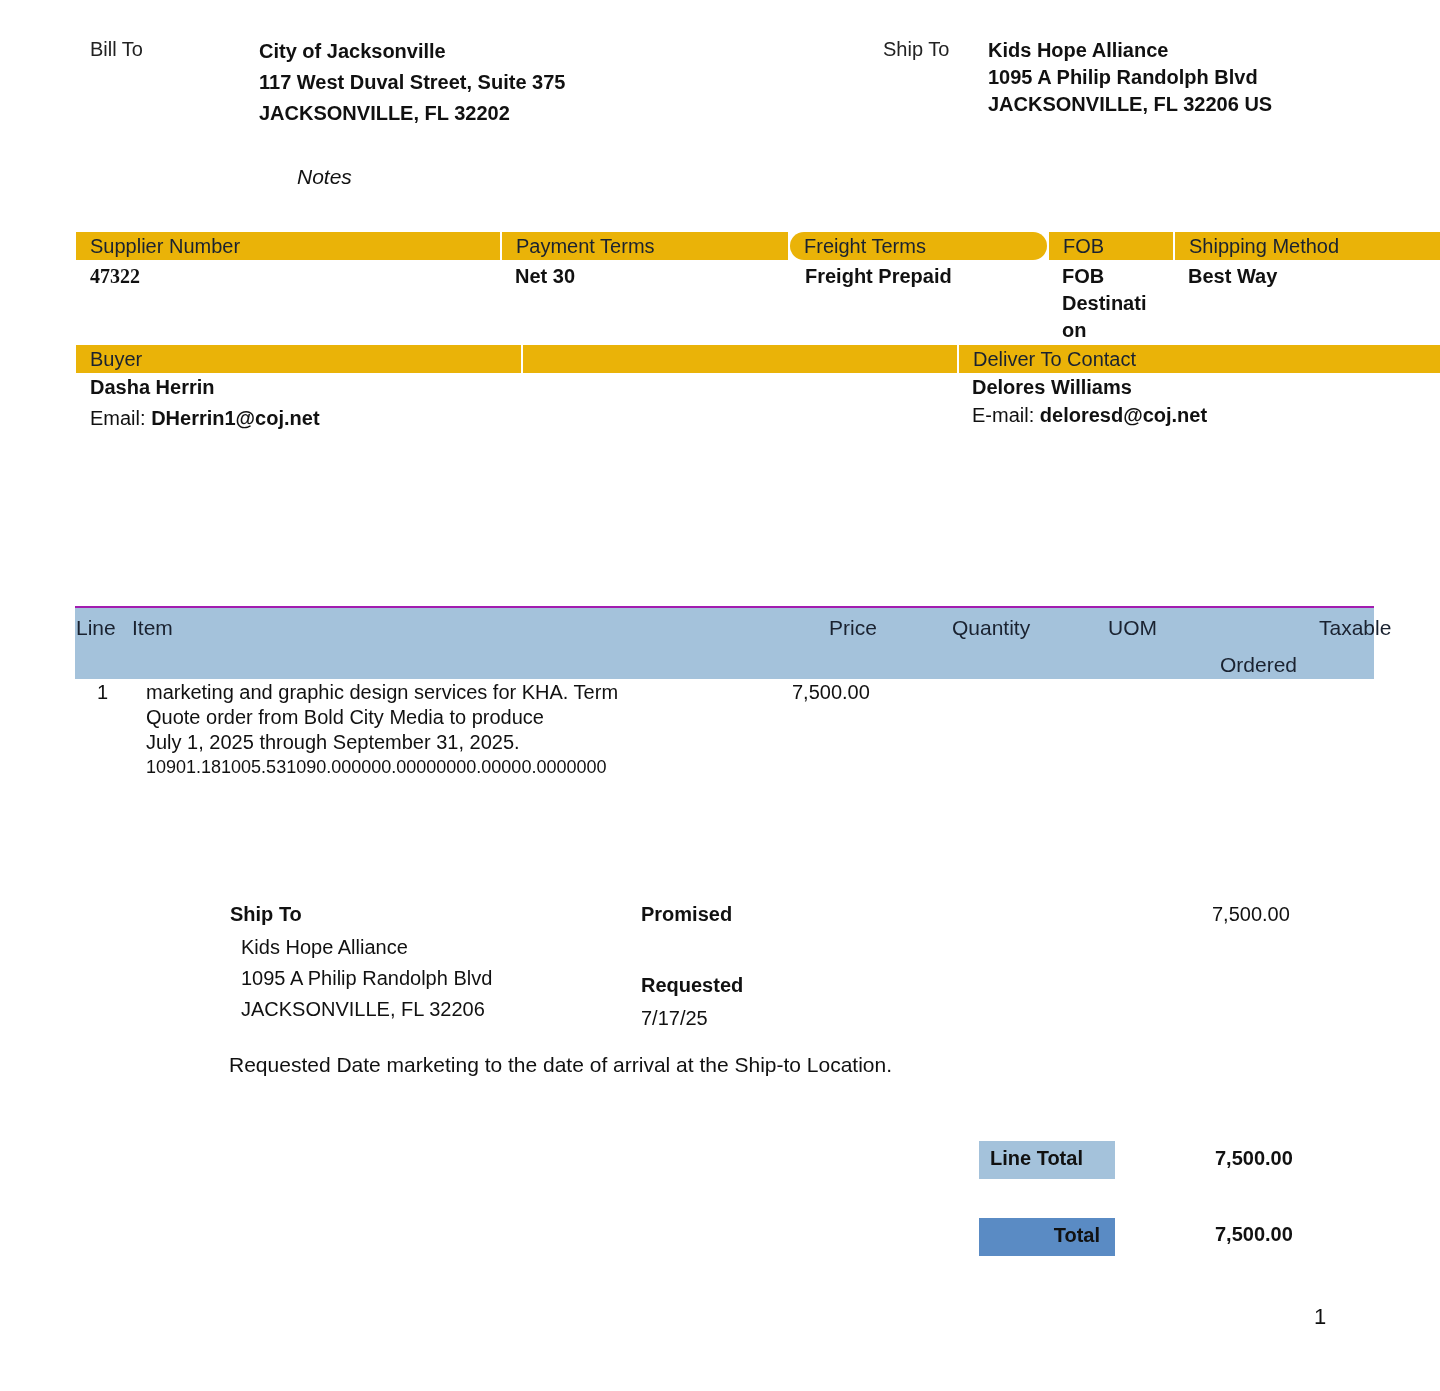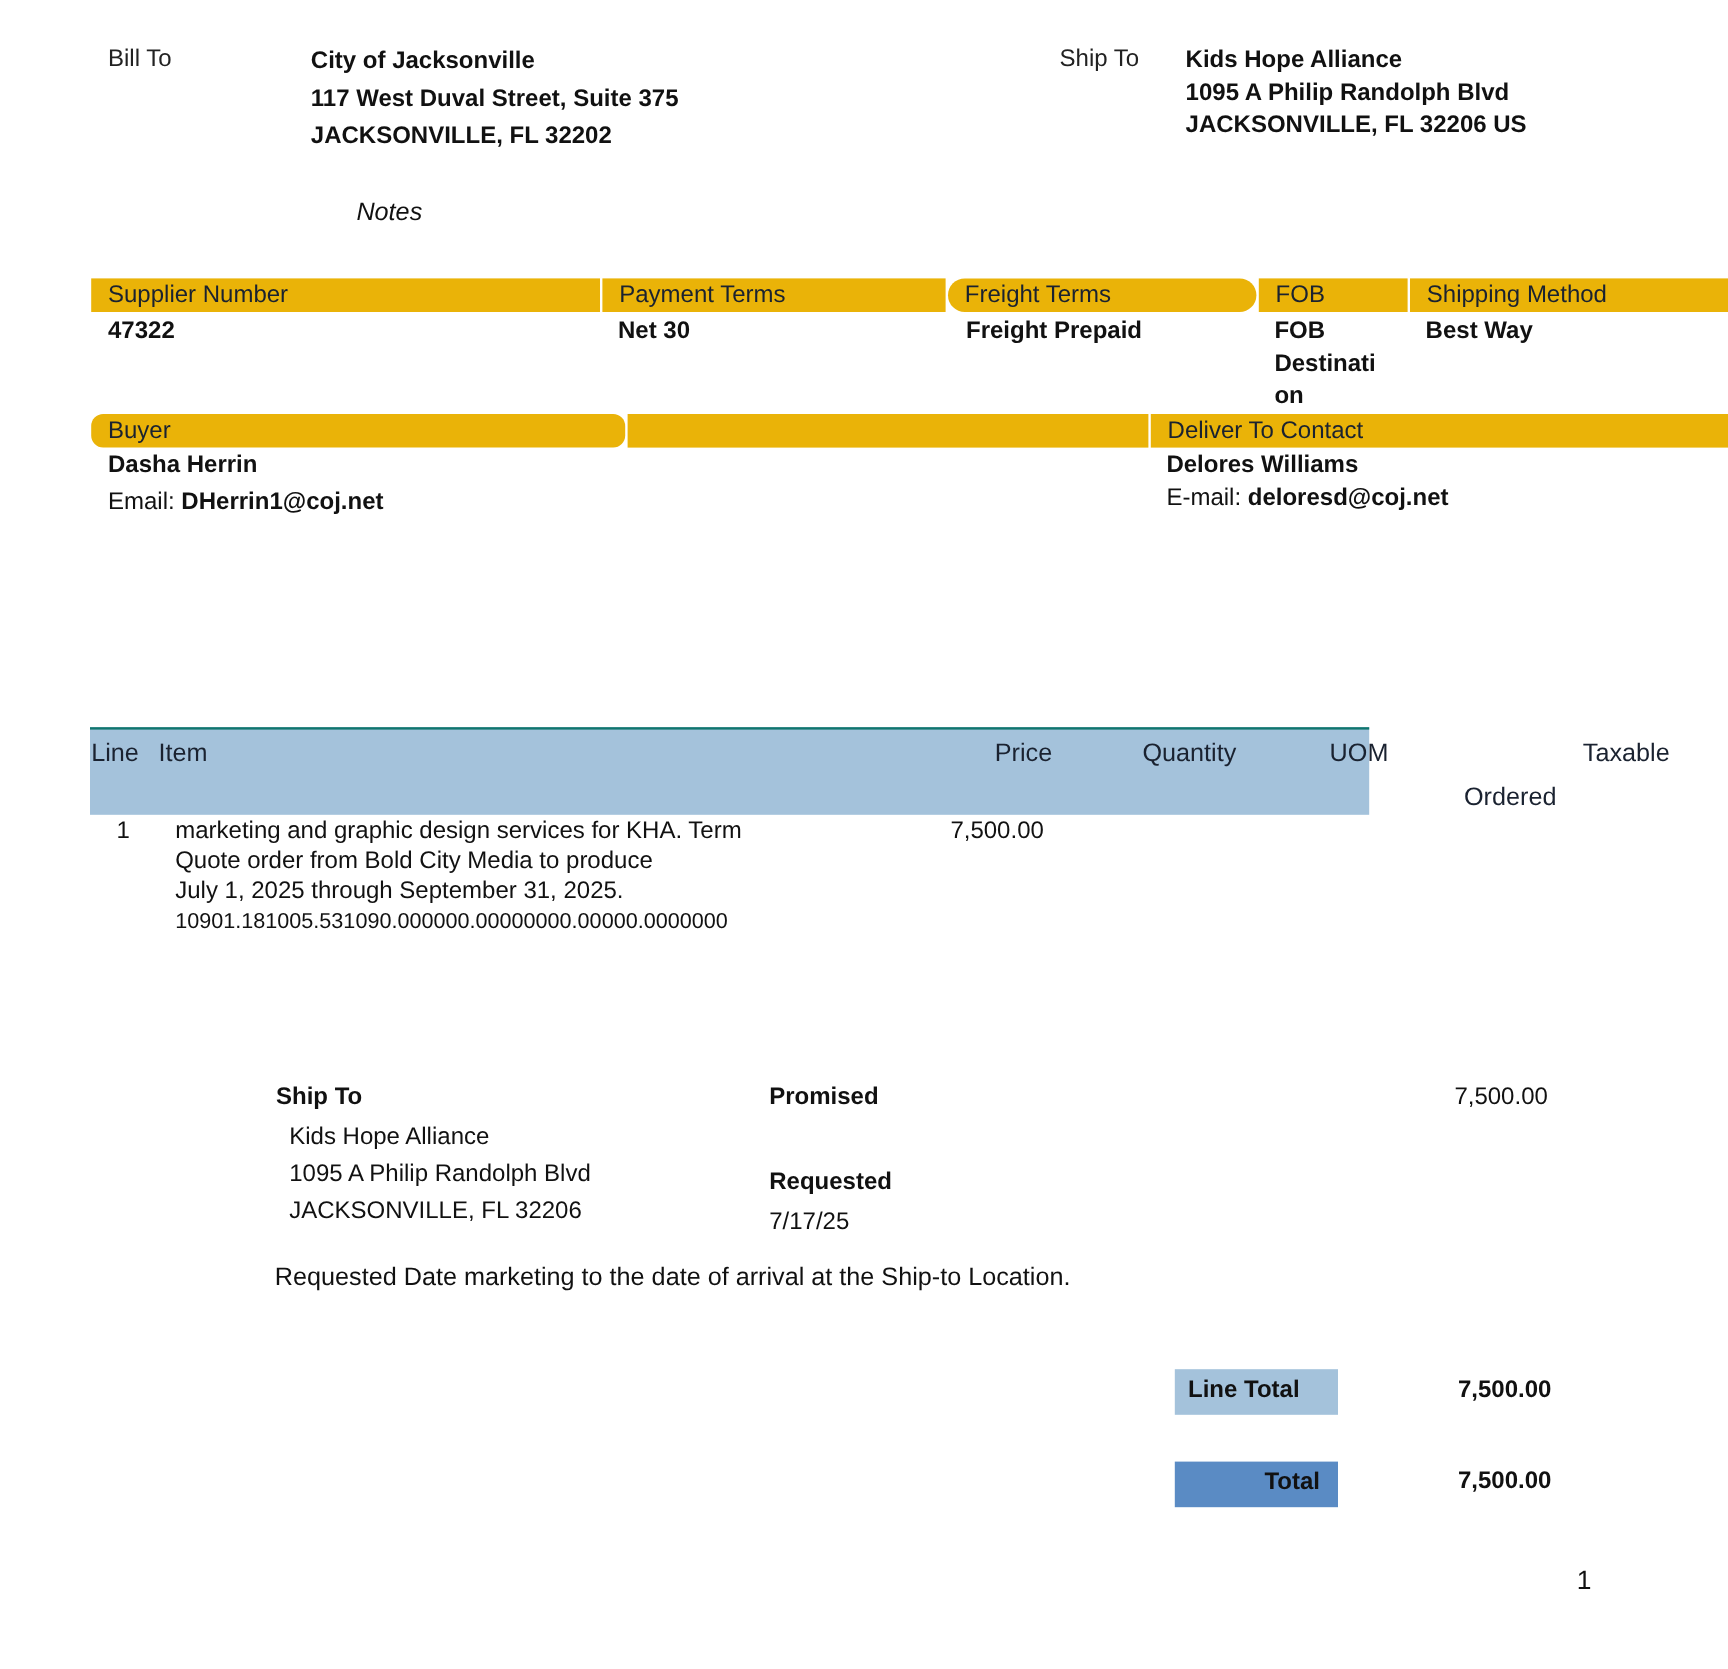--- a/index.html
+++ b/index.html
@@ -5,21 +5,21 @@
   html, body { margin:0; padding:0; background:#ffffff; }
   body { width:1440px; height:1391px; position:relative; overflow:hidden;
          font-family:"Liberation Sans", sans-serif; color:#111; }
   .abs { position:absolute; white-space:nowrap; }
   .lbl { font-size:20px; color:#222; }
   .b { font-weight:bold; }
   .addr-line { font-size:20px; font-weight:bold; line-height:31px; }
   .ship-line { font-size:20px; font-weight:bold; line-height:27px; }
   .hdr { position:absolute; background:#eab308; height:28px; font-size:20px; color:#1a2230; line-height:28px; padding-left:14px; box-sizing:border-box; }
   .val { position:absolute; font-size:20px; font-weight:bold; line-height:27px; }
-  .thead { position:absolute; left:75px; top:606px; width:1066px; height:71px; background:#a4c2db; border-top:2px solid #0f766e; }
+  .thead { position:absolute; left:75px; top:606px; width:1299px; height:71px; background:#a4c2db; border-top:2px solid #a21caf; }
   .th { position:absolute; top:8px; font-size:21px; color:#1a2230; }
   .cell { position:absolute; font-size:20px; line-height:25px; }
   .totbox { position:absolute; left:979px; width:136px; height:38px; font-size:20px; font-weight:bold; line-height:34px; box-sizing:border-box; }
 </style>
 </head>
 <body>
 
 <div class="abs lbl" style="left:90px;top:38px;">Bill To</div>
 <div class="abs" style="left:259px;top:36px;">
   <div class="addr-line">City of Jacksonville</div>
@@ -35,31 +35,31 @@
 </div>
 
 <div class="abs" style="left:297px;top:165px;font-size:21px;font-style:italic;">Notes</div>
 
 <div class="hdr" style="left:76px;top:232px;width:424px;">Supplier Number</div>
 <div class="hdr" style="left:502px;top:232px;width:286px;">Payment Terms</div>
 <div class="hdr" style="left:790px;top:232px;width:257px;border-radius:14px;">Freight Terms</div>
 <div class="hdr" style="left:1049px;top:232px;width:124px;">FOB</div>
 <div class="hdr" style="left:1175px;top:232px;width:265px;">Shipping Method</div>
 
-<div class="val" style="left:90px;top:263px;">47322</div>
+<div class="val" style="left:90px;top:263px;font-family:Liberation Serif, serif;">47322</div>
 <div class="val" style="left:515px;top:263px;">Net 30</div>
 <div class="val" style="left:805px;top:263px;">Freight Prepaid</div>
 <div class="val" style="left:1062px;top:263px;">
   <div>FOB</div>
   <div>Destinati</div>
   <div>on</div>
 </div>
 <div class="val" style="left:1188px;top:263px;">Best Way</div>
 
-<div class="hdr" style="left:76px;top:345px;width:445px;height:28px;border-radius:10px;">Buyer</div>
+<div class="hdr" style="left:76px;top:345px;width:445px;height:28px;">Buyer</div>
 <div class="hdr" style="left:523px;top:345px;width:434px;height:28px;"></div>
 <div class="hdr" style="left:959px;top:345px;width:481px;height:28px;">Deliver To Contact</div>
 
 <div class="abs" style="left:90px;top:376px;font-size:20px;font-weight:bold;">Dasha Herrin</div>
 <div class="abs" style="left:90px;top:407px;font-size:20px;">
   <span>Email:</span>
   <span class="b">DHerrin1@coj.net</span>
 </div>
 
 <div class="abs" style="left:972px;top:376px;font-size:20px;font-weight:bold;">Delores Williams</div>

